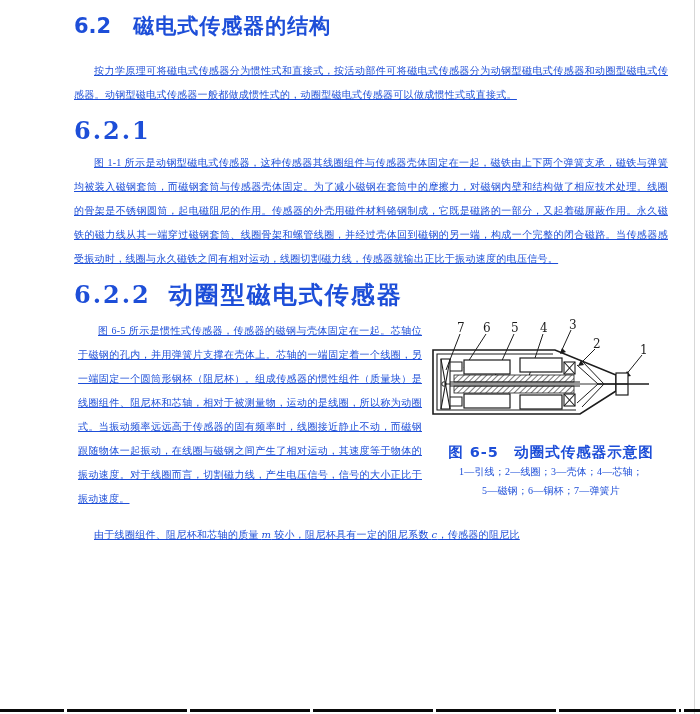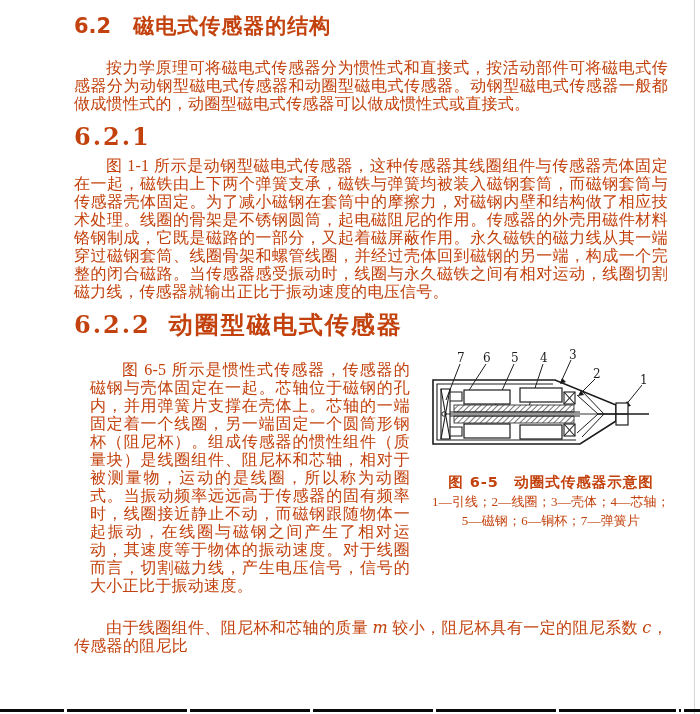--- a/index.html
+++ b/index.html
@@ -3,61 +3,62 @@
 <meta charset="utf-8">
 <style>
   html,body{margin:0;padding:0;background:#fff;}
   .page{
     position:relative;
     width:700px;height:714px;
     background:#fff;
     box-sizing:border-box;
     padding:13px 32px 0 74px;
     overflow:hidden;
-    color:#c2410c;
+    color:#1d4ed8;
     font-family:"Liberation Serif","DejaVu Serif",serif;
   }
   .page-title{
     margin:0 0 20px 0;
     font-family:"DejaVu Sans","Liberation Sans",sans-serif;
     font-weight:bold;font-size:21px;line-height:26px;
     letter-spacing:1px;display:flex;align-items:baseline;
   }
   .page-title .num{margin-right:22px;letter-spacing:0;}
   .para{
     margin:0 0 6px 0;
-    font-size:16px;line-height:18px;
+    font-size:10px;line-height:24px;
     text-align:justify;text-indent:2em;
     letter-spacing:0.3px;
+    text-decoration:underline;
   }
   .sec-heading{
     margin:12px 0 8px 0;
     font-family:"DejaVu Serif","Liberation Serif",serif;
     font-weight:bold;font-size:24px;line-height:24px;
     letter-spacing:2px;display:flex;align-items:baseline;
   }
   .sec-heading .num{margin-right:18px;letter-spacing:2px;}
   .sub-heading{
     margin:10px 0 5px 0;padding-left:30px;
     font-family:"DejaVu Sans","Liberation Sans",sans-serif;
     font-weight:bold;font-size:15.5px;line-height:21px;
     letter-spacing:0.5px;
   }
   .cols{display:flex;align-items:flex-start;margin-top:1px;}
   .col-text{width:352px;flex:0 0 352px;}
-  .col-text .para{margin:16px;}
+  .col-text .para{margin:4px;}
   .col-fig{flex:1;padding-left:4px;padding-top:3px;text-align:center;}
   .fig-caption{
     margin-top:9px;
     font-family:"DejaVu Sans","Liberation Sans",sans-serif;
     font-weight:bold;font-size:14.5px;line-height:19px;
     letter-spacing:1px;
   }
   .fig-legend{
-    font-size:13px;line-height:19px;letter-spacing:0.2px;
+    font-size:10px;line-height:19px;letter-spacing:0.2px;
   }
   .closing{margin-top:8px;}
   .ital{font-style:italic;font-family:"DejaVu Serif","Liberation Serif",serif;}
   svg text{font-family:"DejaVu Serif","Liberation Serif",serif;font-size:12px;fill:#1c1c1c;}
   .scan-bar{
     position:absolute;left:0;right:0;bottom:2px;height:3px;background:#0a0a0a;
   }
   .scan-bar .gap{position:absolute;top:0;width:3px;height:100%;background:#fff;}
   .scan-edge-right{
     position:absolute;top:0;bottom:0;right:5px;width:1px;background:#d7d7d7;

